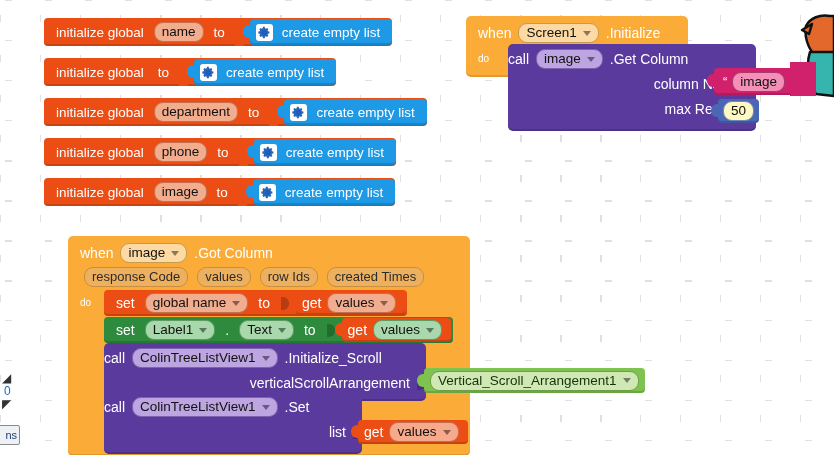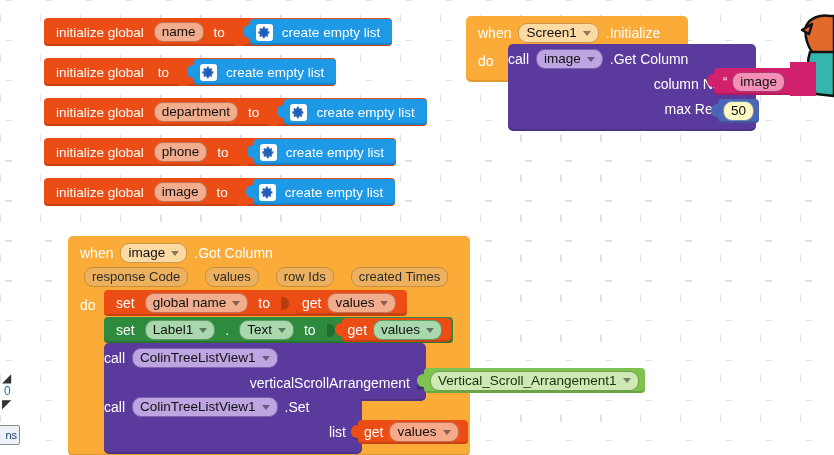--- a/index.html
+++ b/index.html
@@ -141,34 +141,34 @@
     border-radius: 5px;
     box-shadow: inset 0 -2px 0 rgba(0,0,0,.10);
   }
   .event .hdr {
     display:flex; align-items:center; gap:7px;
     padding: 7px 10px 4px 12px;
     color:#fff; font-size:14px; white-space:nowrap;
   }
   .event .field.comp { background:#fdd9a4; border-color:#c99a4e; }
   .event .params {
-    display:flex; gap:17px;
+    display:flex; gap:9px;
     padding: 0 10px 4px 16px;
   }
   .event .param {
     background: #edb05f;
     border: 1px solid #c98f3e;
     border-radius: 9px;
     padding: 1px 7px;
     font-size: 13px; color: #2b2b2b;
     line-height: 16px;
   }
   .event .dorow { display:flex; }
   .event .doword {
-    color:#fff; font-size:14px;
+    color:#fff; font-size:10px;
     padding: 6px 6px 0 12px;
   }
   .event .bottombar { height: 13px; }
 
   
   .call {
     background: #5b3a9e;
     border-radius: 5px;
     color: #fff;
     box-shadow: inset 0 -2px 0 rgba(0,0,0,.15);
@@ -502,20 +502,21 @@
     </span>
   </div>
 
   <div class="call" style="position:absolute; left:104px; top:343px; width:322px;">
     <div class="crow">
       <span>call</span>
       <span class="field comp">
         <span>ColinTreeListView1</span>
         <i class="caret"></i>
       </span>
+      <span>.Initialize_Scroll</span>
     </div>
     <div class="argrow">
       <span class="argname">verticalScrollArrangement</span>
       <span class="socket"></span>
     </div>
     <div style="height:4px"></div>
   </div>
 
   <div class="compval" style="left:424px; top:368px;">
     <span class="field">

